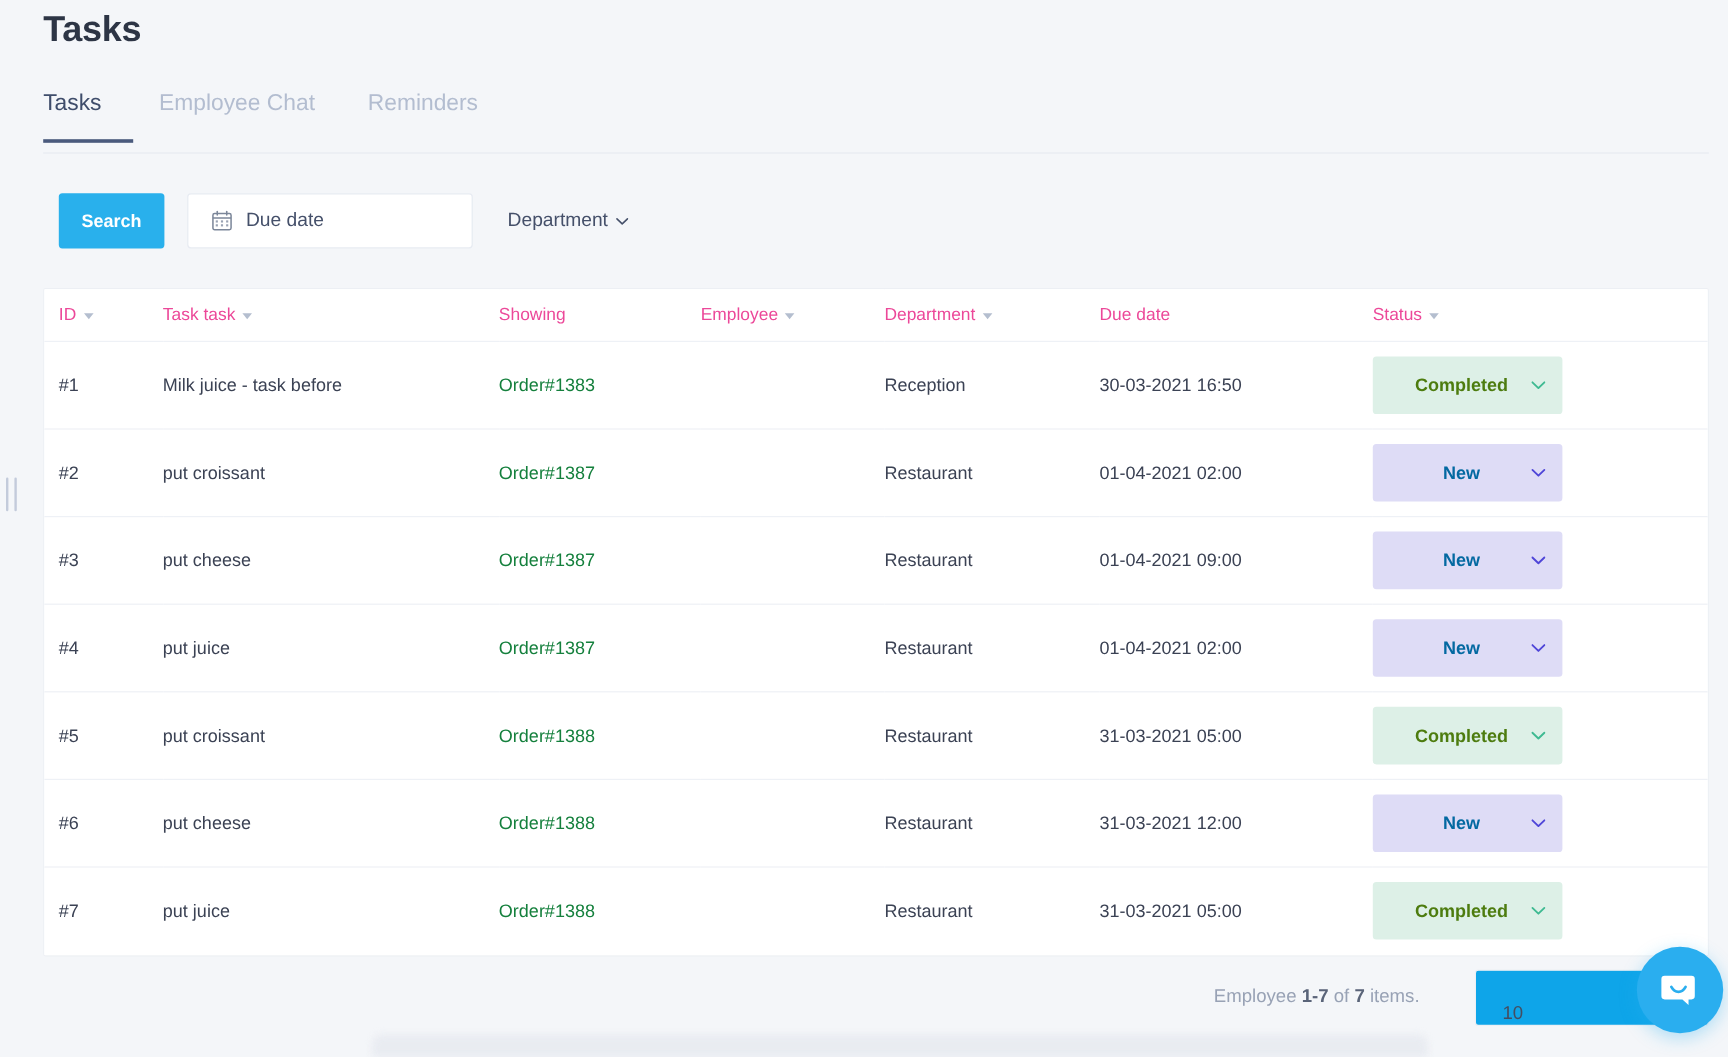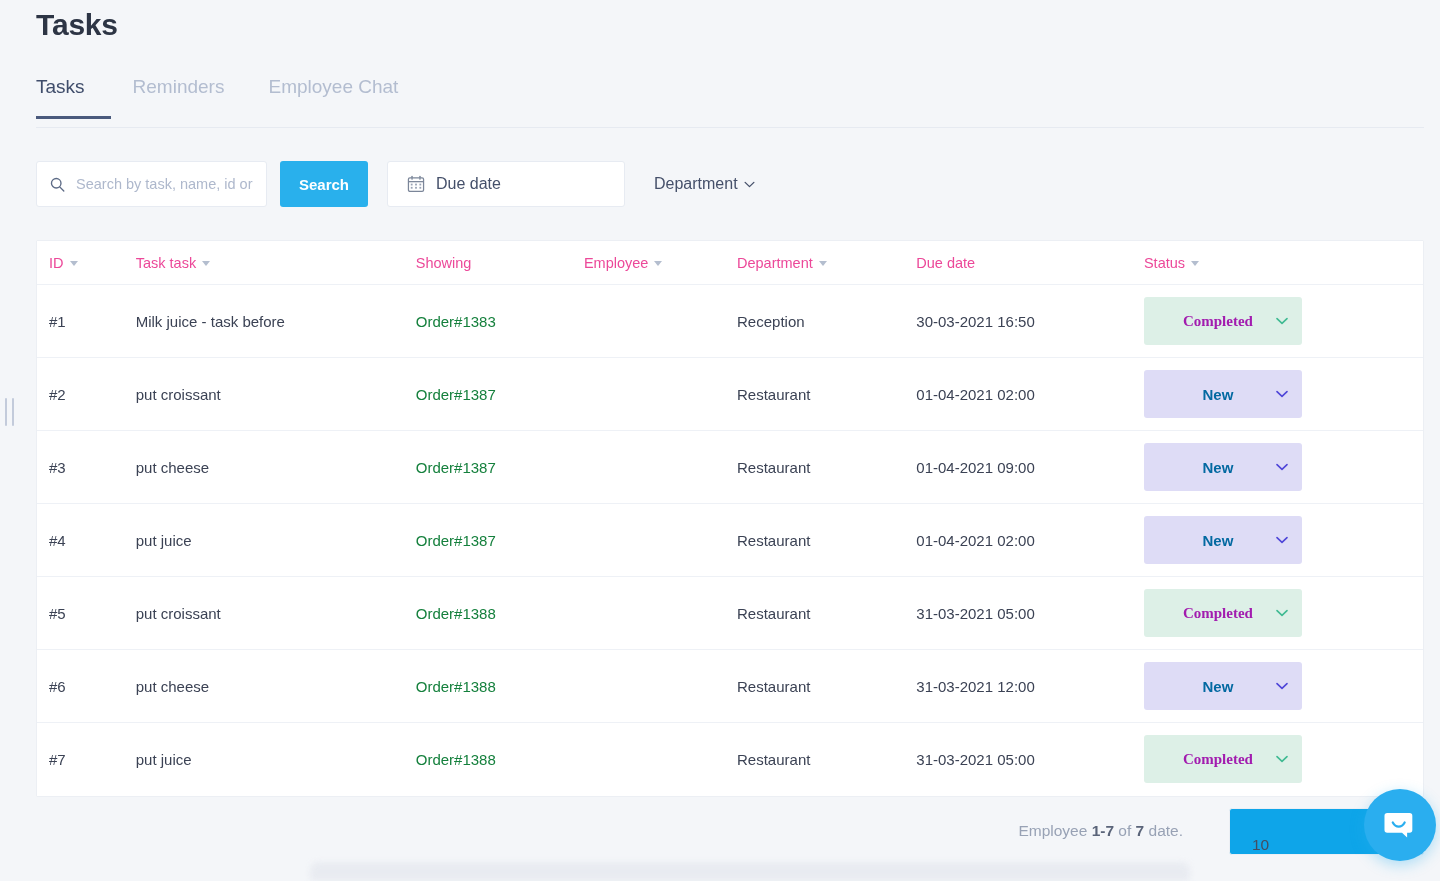--- a/index.html
+++ b/index.html
@@ -103,21 +103,21 @@
   .link { color: #15803d; text-decoration: none; cursor: pointer; }
 
   
   .pill {
     display: flex; align-items: center; justify-content: center;
     position: relative; width: 158px; height: 48px; border-radius: 3px;
     font-size: 15px; font-weight: 700; cursor: pointer; user-select: none;
   }
   .pill .pill-label { flex: 1 1 auto; text-align: center; padding-left: 16px; }
   .pill .pill-chev { flex: 0 0 auto; margin-right: 14px; width: 12px; height: 8px; display:block; }
-  .pill.completed { background: #ddf0e7; color: #a21caf; font-family: Liberation Serif, serif; }
+  .pill.completed { background: #ddf0e7; color: #4d7c0f; }
   .pill.new       { background: #dedcf6; color: #0369a1; justify-content: space-between; }
 
   
   .footer {
     position: absolute; left: 36px; top: 806px; width: 1388px; height: 50px;
     display: flex; align-items: center; justify-content: flex-end;
   }
   .showing { font-size: 15.5px; color: #98a2b5; margin-right: 46px; }
   .showing b { color: #5a6479; font-weight: 700; }
   .pagesize {
@@ -151,34 +151,27 @@
 </style>
 </head>
 <body>
 
 <div class="page">
 
   <div class="page-title">Tasks</div>
 
   <div class="tabs">
     <div class="tab active">Tasks</div>
+    <div class="tab">Employee Chat</div>
     <div class="tab">Reminders</div>
-    <div class="tab">Employee Chat</div>
   </div>
   <div class="tabs-rule"></div>
 
   <div class="filters">
 
-    <div class="search-wrap">
-      <svg class="search-icon" viewBox="0 0 20 20" fill="none">
-        <circle cx="8.5" cy="8.5" r="5.6" stroke="#5d6b86" stroke-width="1.6"></circle>
-        <line x1="12.6" y1="12.8" x2="17.4" y2="17.6" stroke="#5d6b86" stroke-width="1.6" stroke-linecap="round"></line>
-      </svg>
-      <input class="search-input" type="text" placeholder="Search by task, name, id or" style="">
-    </div>
 
     <button class="btn-search">Search</button>
 
     <div class="duedate-btn">
       <svg class="cal-icon" viewBox="0 0 20 20" fill="none">
         <rect x="1.6" y="3.2" width="16.8" height="15" rx="1.6" stroke="#7b8699" stroke-width="1.4"></rect>
         <line x1="1.6" y1="7.4" x2="18.4" y2="7.4" stroke="#7b8699" stroke-width="1.4"></line>
         <line x1="5.6" y1="1.4" x2="5.6" y2="4.6" stroke="#7b8699" stroke-width="1.4" stroke-linecap="round"></line>
         <line x1="14.4" y1="1.4" x2="14.4" y2="4.6" stroke="#7b8699" stroke-width="1.4" stroke-linecap="round"></line>
         <rect x="4.2" y="9.6" width="2" height="2" fill="#9aa3b4"></rect>
@@ -357,21 +350,21 @@
                 </svg>
               </div>
             </td>
           </tr>
         </tbody>
     </table>
   </div>
 
   <div class="footer">
     <div class="showing">
-      <span>Employee </span><b>1-7</b><span> of </span><b>7</b><span> date.</span>
+      <span>Employee </span><b>1-7</b><span> of </span><b>7</b><span> items.</span>
     </div>
     <div class="pagesize">
       <span>10</span>
     </div>
   </div>
 
   <div class="edge-handle">
       <i></i>
       <i></i>
     </div>

